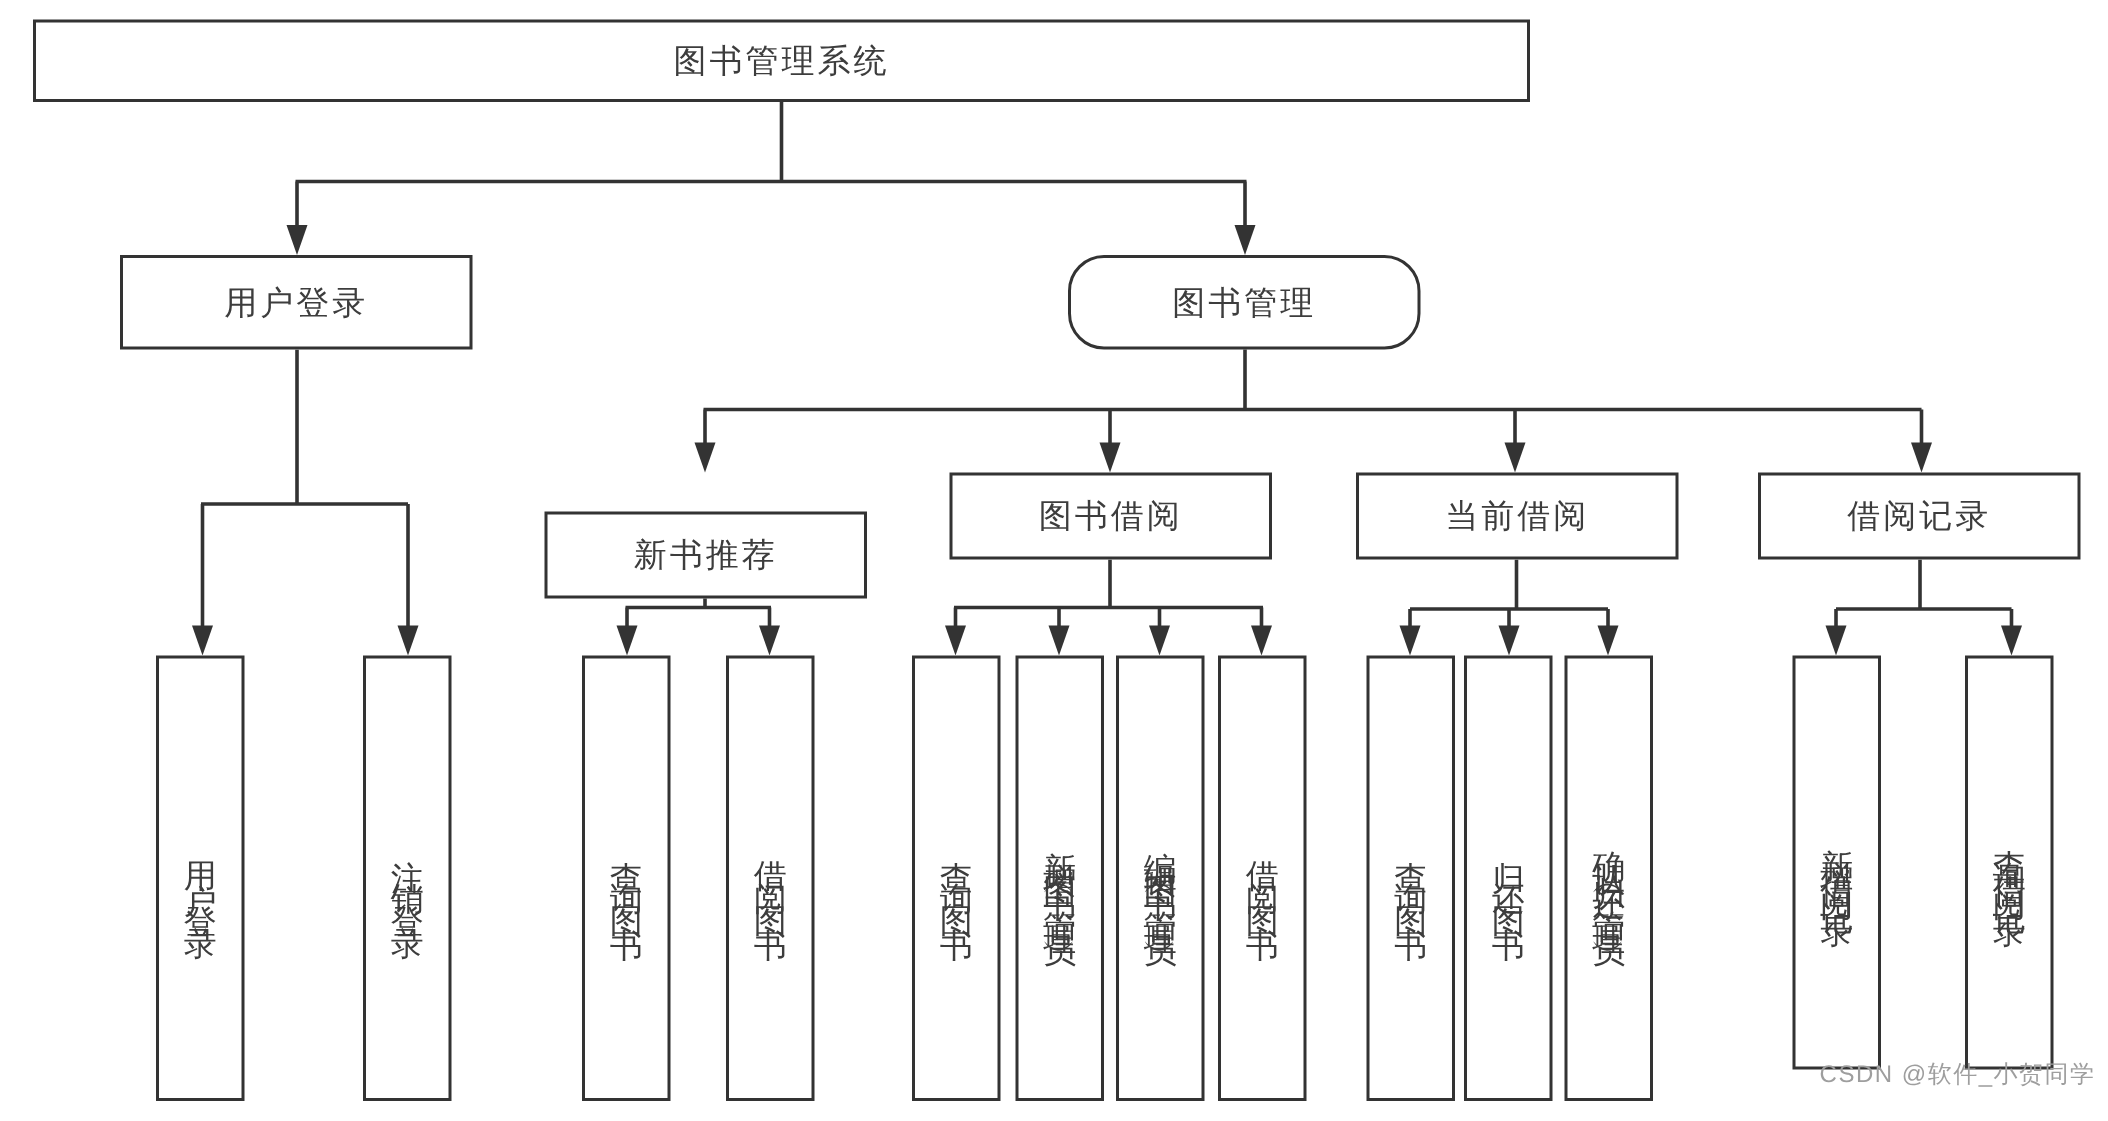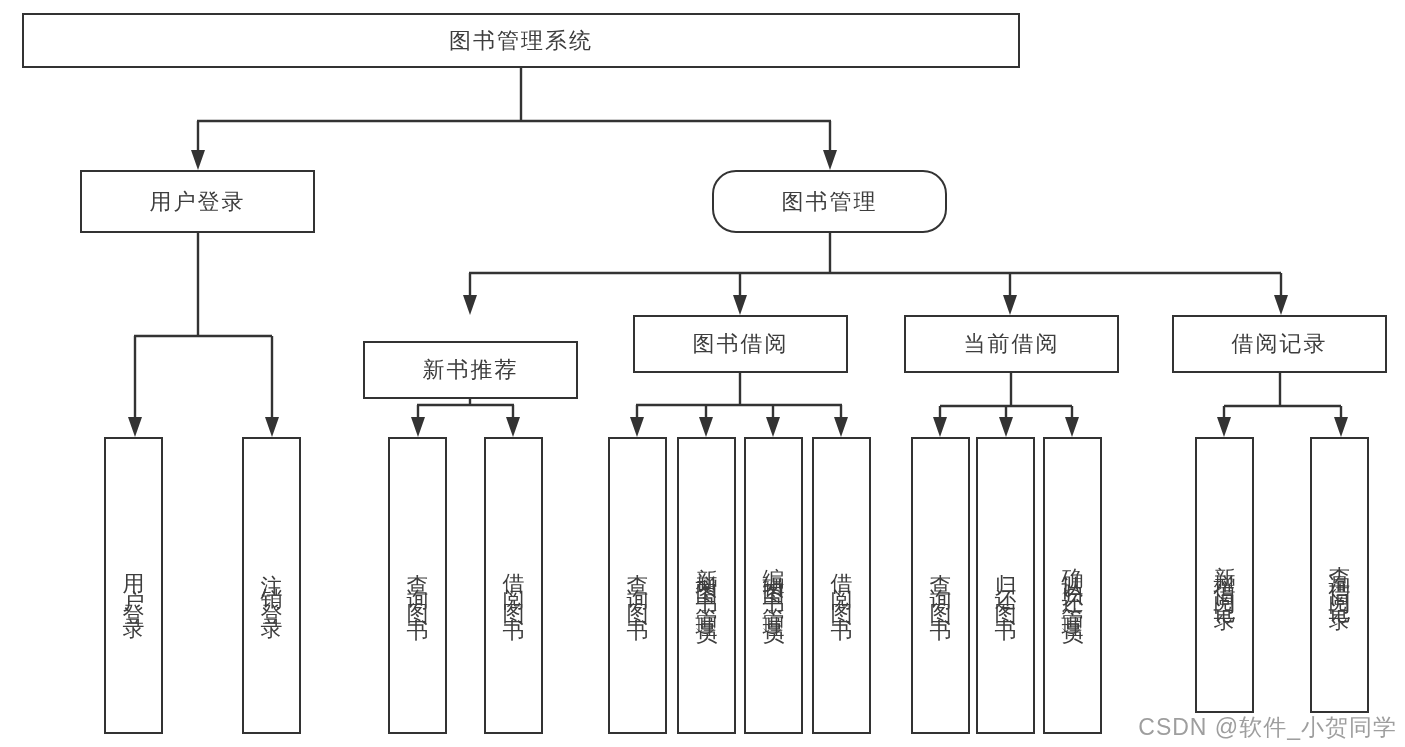--- a/index.html
+++ b/index.html
@@ -44,22 +44,22 @@
   #leaf-bb-add     { left:677px; }
   #leaf-bb-edit    { left:744px; }
   #leaf-bb-borrow  { left:812px; }
   #leaf-cb-query   { left:911px; }
   #leaf-cb-return  { left:976px; }
   #leaf-cb-confirm { left:1043px; }
   #leaf-br-add     { left:1195px; height:276px; }
   #leaf-br-query   { left:1310px; height:276px; }
 
   .watermark {
-    position:absolute; right:8px; bottom:4px;
-    font-size:23px; color:#9e9e9e; letter-spacing:1px; white-space:nowrap;
+    position:absolute; right:8px; bottom:20px;
+    font-size:16px; color:#9e9e9e; letter-spacing:1px; white-space:nowrap;
   }
 </style>
 </head>
 <body>
 
 <div class="canvas">
 
   <svg class="wires" viewBox="0 0 1405 747">
     <g>
       <path d="M521,68 L521,121 M197,121 L831,121 M198,121 L198,151 M830,121 L830,151"></path>

